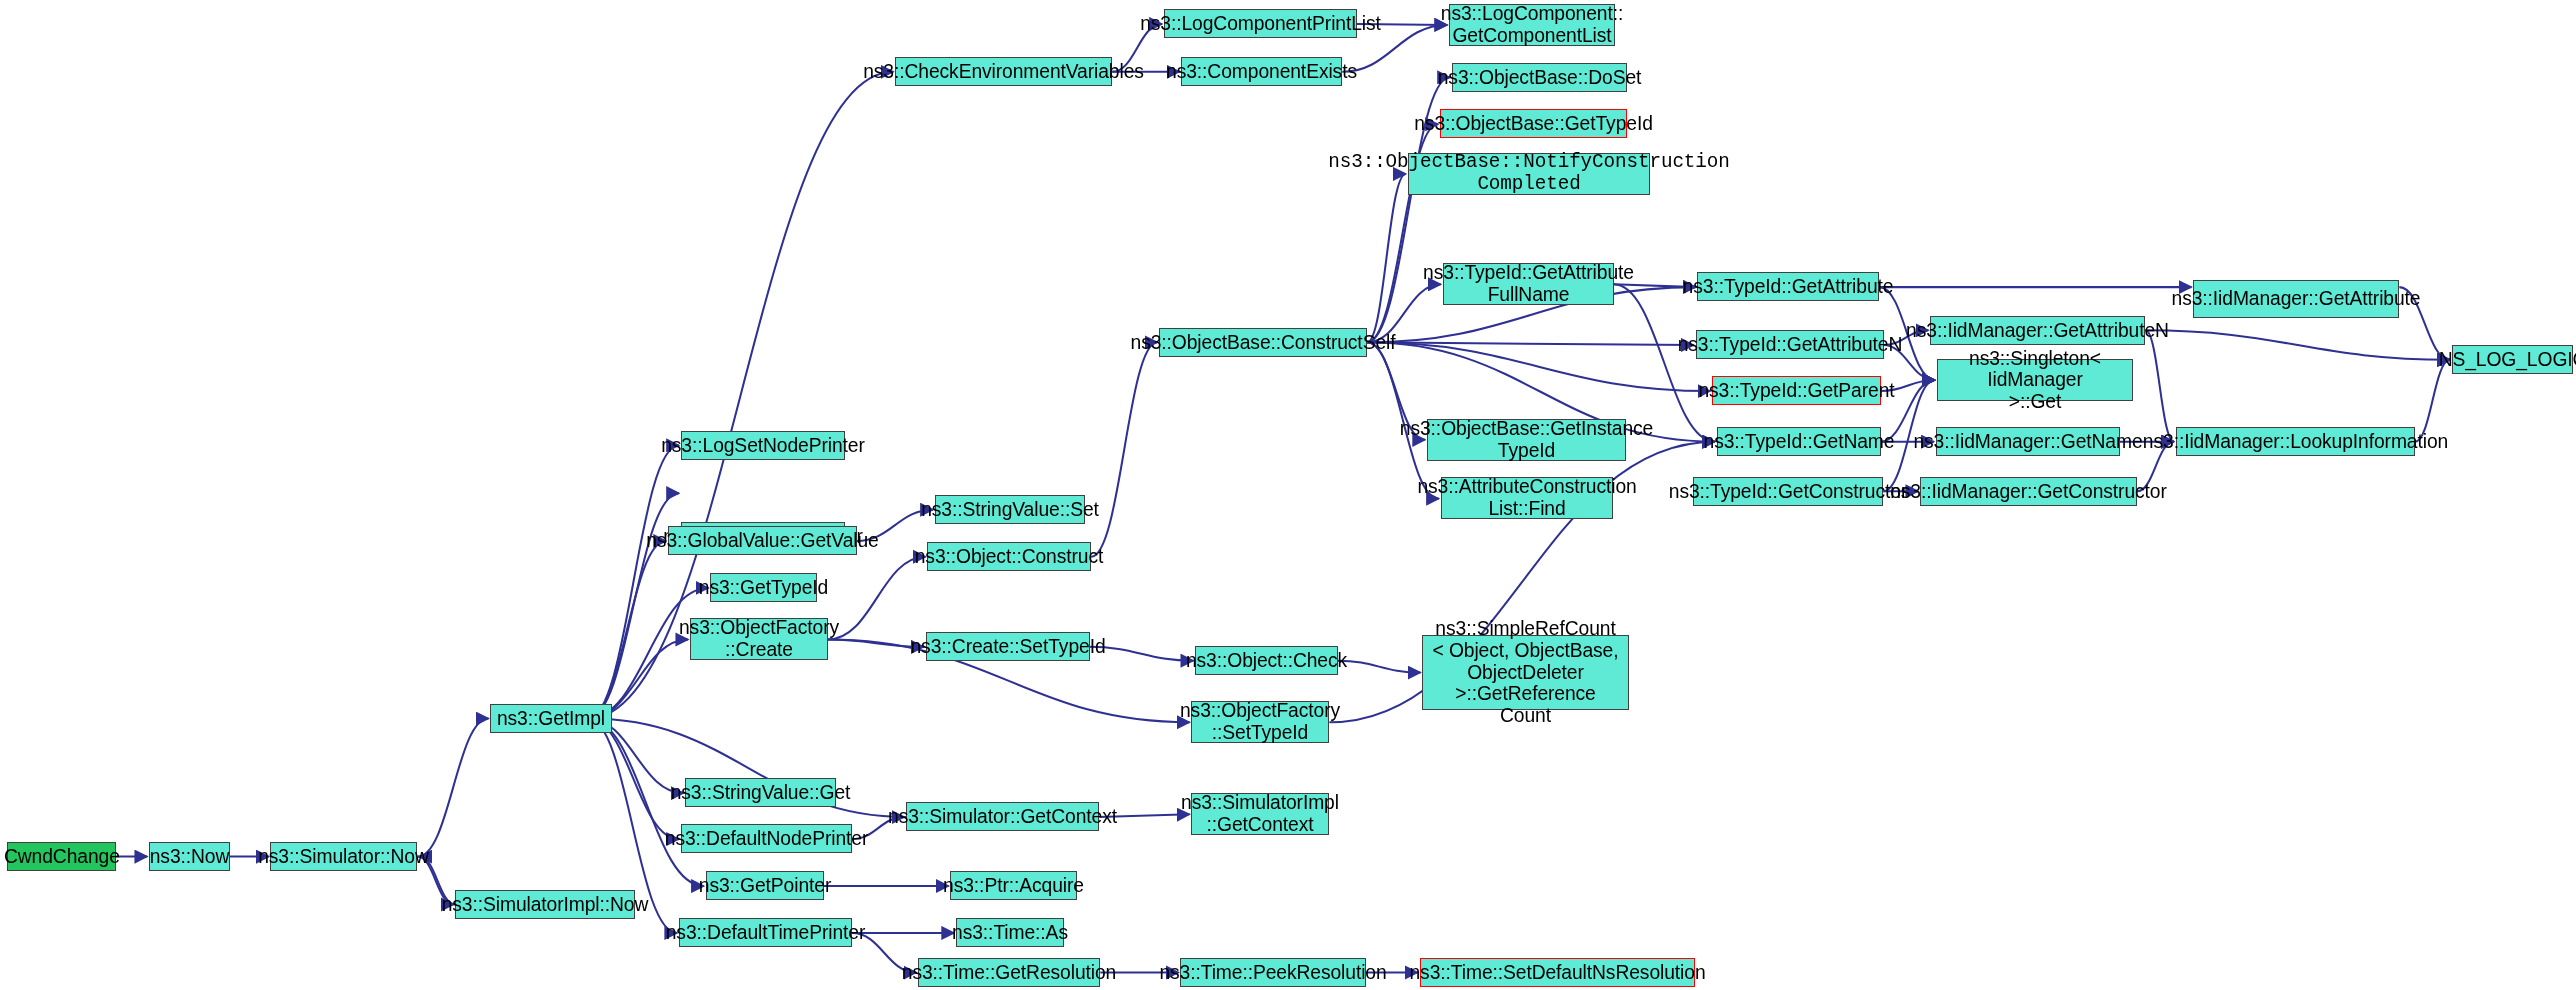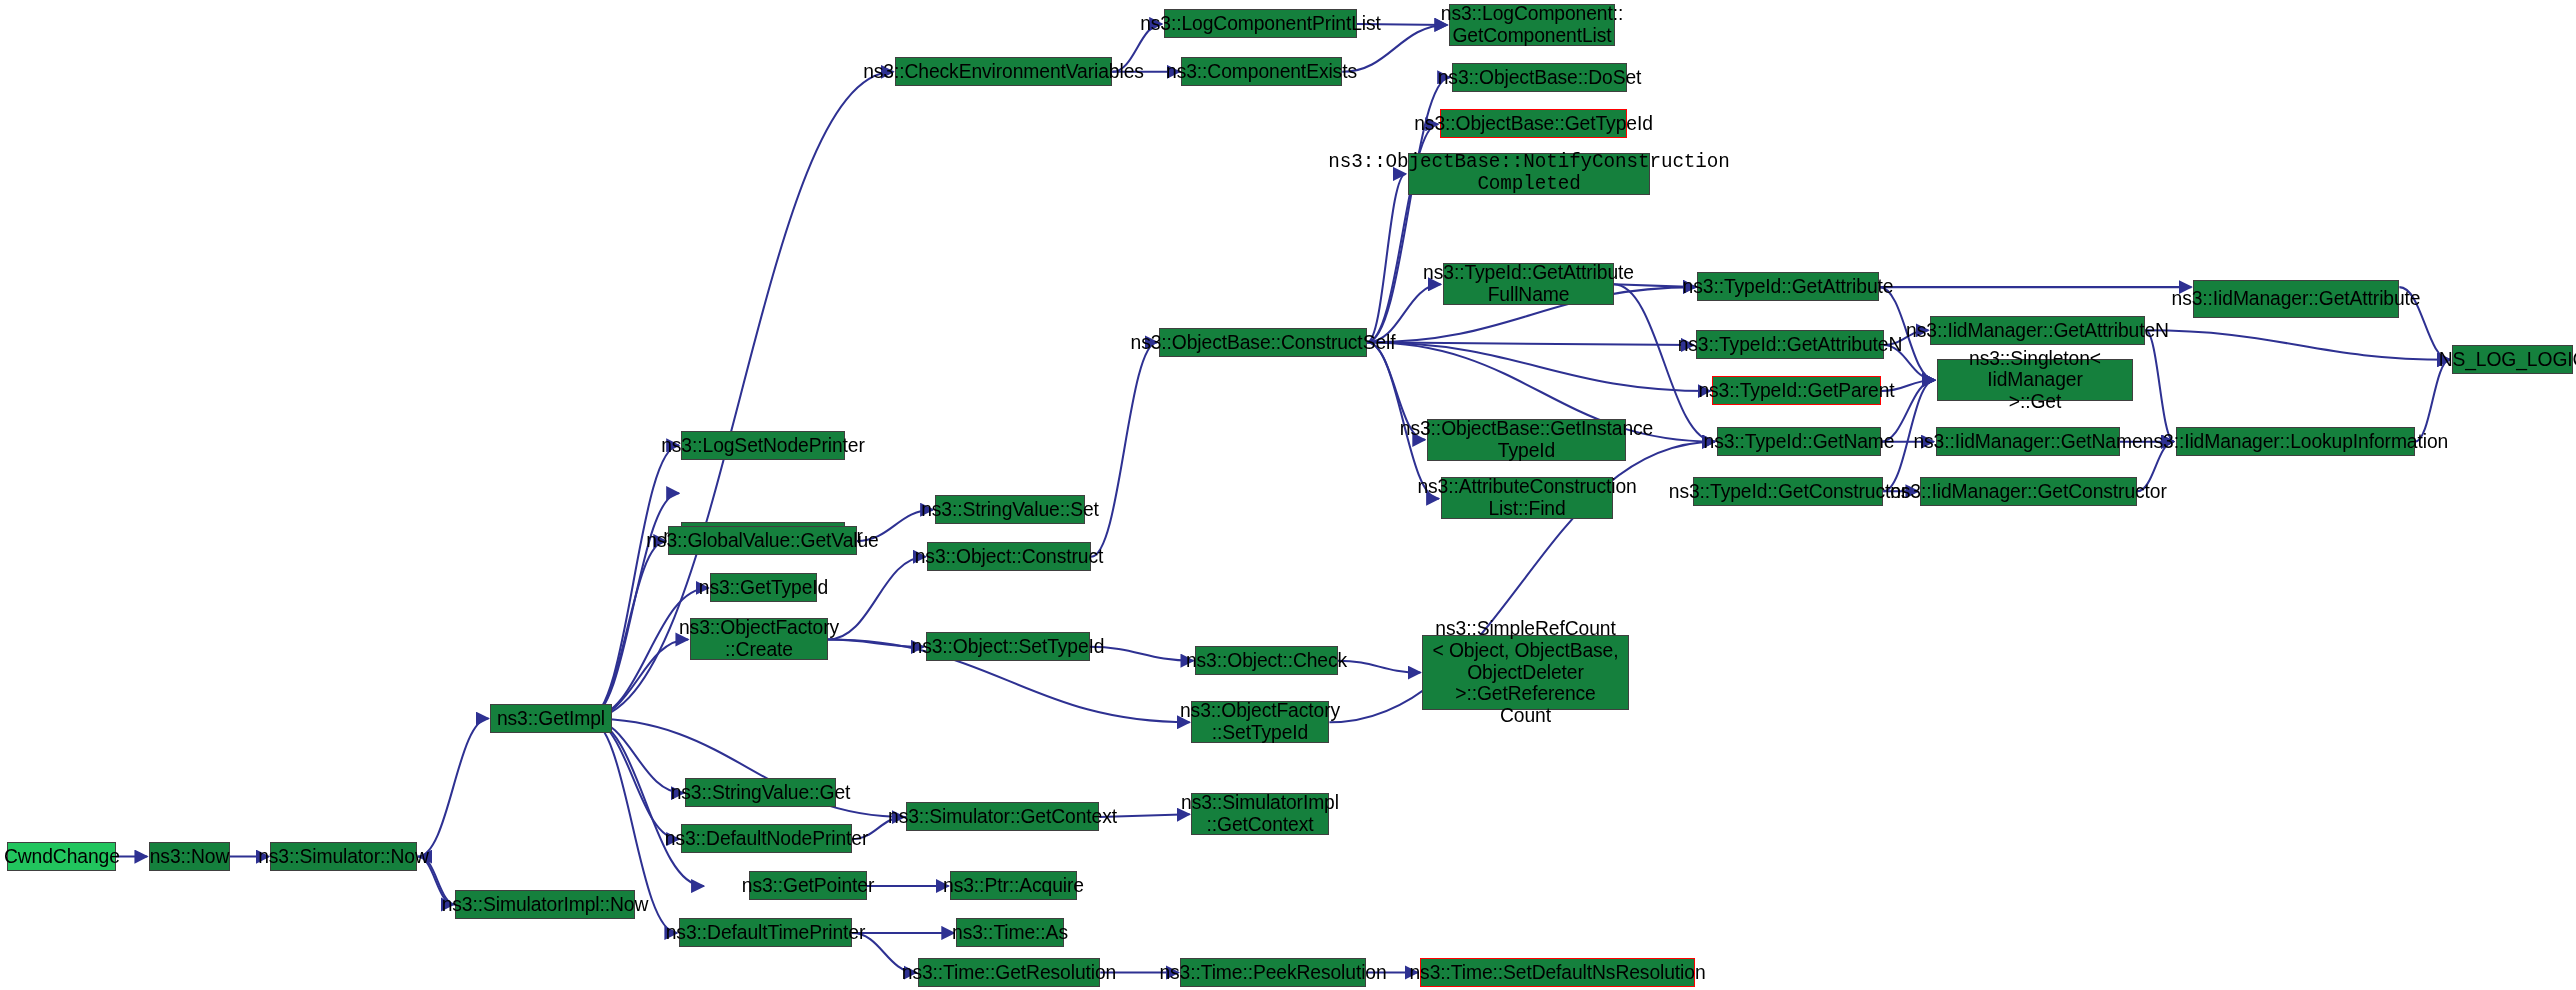--- a/index.html
+++ b/index.html
@@ -19,21 +19,21 @@
     position: absolute;
     left: 0; top: 0;
     width: 2576px;
     height: 991px;
     pointer-events: none;
   }
   .node {
     position: absolute;
     box-sizing: border-box;
     border: 1.8px solid #404040;
-    background: #15803d;
+    background: #5eead4;
     color: #000000;
     display: flex;
     align-items: center;
     justify-content: center;
     text-align: center;
     line-height: 1.12;
     font-size: 19.3px;
     white-space: pre-line;
     letter-spacing: -0.1px;
     padding: 0 4.6px;
@@ -128,28 +128,28 @@
       <div class="node" style="left: 455px; top: 890px; width: 180px; height: 29px;">ns3::SimulatorImpl::Now</div>
       <div class="node" style="left: 490px; top: 704px; width: 122px; height: 29px;">ns3::GetImpl</div>
       <div class="node" style="left: 681px; top: 431px; width: 164px; height: 29px;">ns3::LogSetNodePrinter</div>
       <div class="node" style="left: 681px; top: 478px; width: 164px; height: 29px; margin-top: 44px;">ns3::LogSetTimePrinter</div>
       <div class="node" style="left: 668px; top: 526px; width: 189px; height: 29px;">ns3::GlobalValue::GetValue</div>
       <div class="node" style="left: 710px; top: 573px; width: 107px; height: 29px;">ns3::GetTypeId</div>
       <div class="node" style="left: 690px; top: 618px; width: 138px; height: 42px;">ns3::ObjectFactory
 ::Create</div>
       <div class="node" style="left: 685px; top: 778px; width: 151px; height: 29px;">ns3::StringValue::Get</div>
       <div class="node" style="left: 681px; top: 824px; width: 171px; height: 29px;">ns3::DefaultNodePrinter</div>
-      <div class="node" style="left: 706px; top: 871px; width: 118px; height: 29px; margin-left: 43px;">ns3::GetPointer</div>
+      <div class="node" style="left: 706px; top: 871px; width: 118px; height: 29px;">ns3::GetPointer</div>
       <div class="node" style="left: 679px; top: 918px; width: 173px; height: 29px;">ns3::DefaultTimePrinter</div>
       <div class="node" style="left: 895px; top: 57px; width: 217px; height: 29px;">ns3::CheckEnvironmentVariables</div>
       <div class="node" style="left: 1164px; top: 9.2px; width: 193px; height: 29px;">ns3::LogComponentPrintList</div>
       <div class="node" style="left: 1181px; top: 57px; width: 161px; height: 29px;">ns3::ComponentExists</div>
       <div class="node" style="left: 935px; top: 495px; width: 150px; height: 29px;">ns3::StringValue::Set</div>
       <div class="node" style="left: 927px; top: 542px; width: 164px; height: 29px;">ns3::Object::Construct</div>
-      <div class="node" style="left: 926px; top: 632px; width: 164px; height: 29px;">ns3::Object::SetTypeId</div>
+      <div class="node" style="left: 926px; top: 632px; width: 164px; height: 29px;">ns3::Create::SetTypeId</div>
       <div class="node" style="left: 1191px; top: 701px; width: 138px; height: 42px;">ns3::ObjectFactory
 ::SetTypeId</div>
       <div class="node" style="left: 906px; top: 802px; width: 193px; height: 29px;">ns3::Simulator::GetContext</div>
       <div class="node" style="left: 1191px; top: 793px; width: 138px; height: 42px;">ns3::SimulatorImpl
 ::GetContext</div>
       <div class="node" style="left: 950px; top: 871px; width: 127px; height: 29px;">ns3::Ptr::Acquire</div>
       <div class="node" style="left: 956px; top: 918px; width: 108px; height: 29px;">ns3::Time::As</div>
       <div class="node" style="left: 918px; top: 958px; width: 182px; height: 29px;">ns3::Time::GetResolution</div>
       <div class="node" style="left: 1180px; top: 958px; width: 186px; height: 29px;">ns3::Time::PeekResolution</div>
       <div class="node red" style="left: 1420px; top: 958px; width: 275px; height: 29px;">ns3::Time::SetDefaultNsResolution</div>

